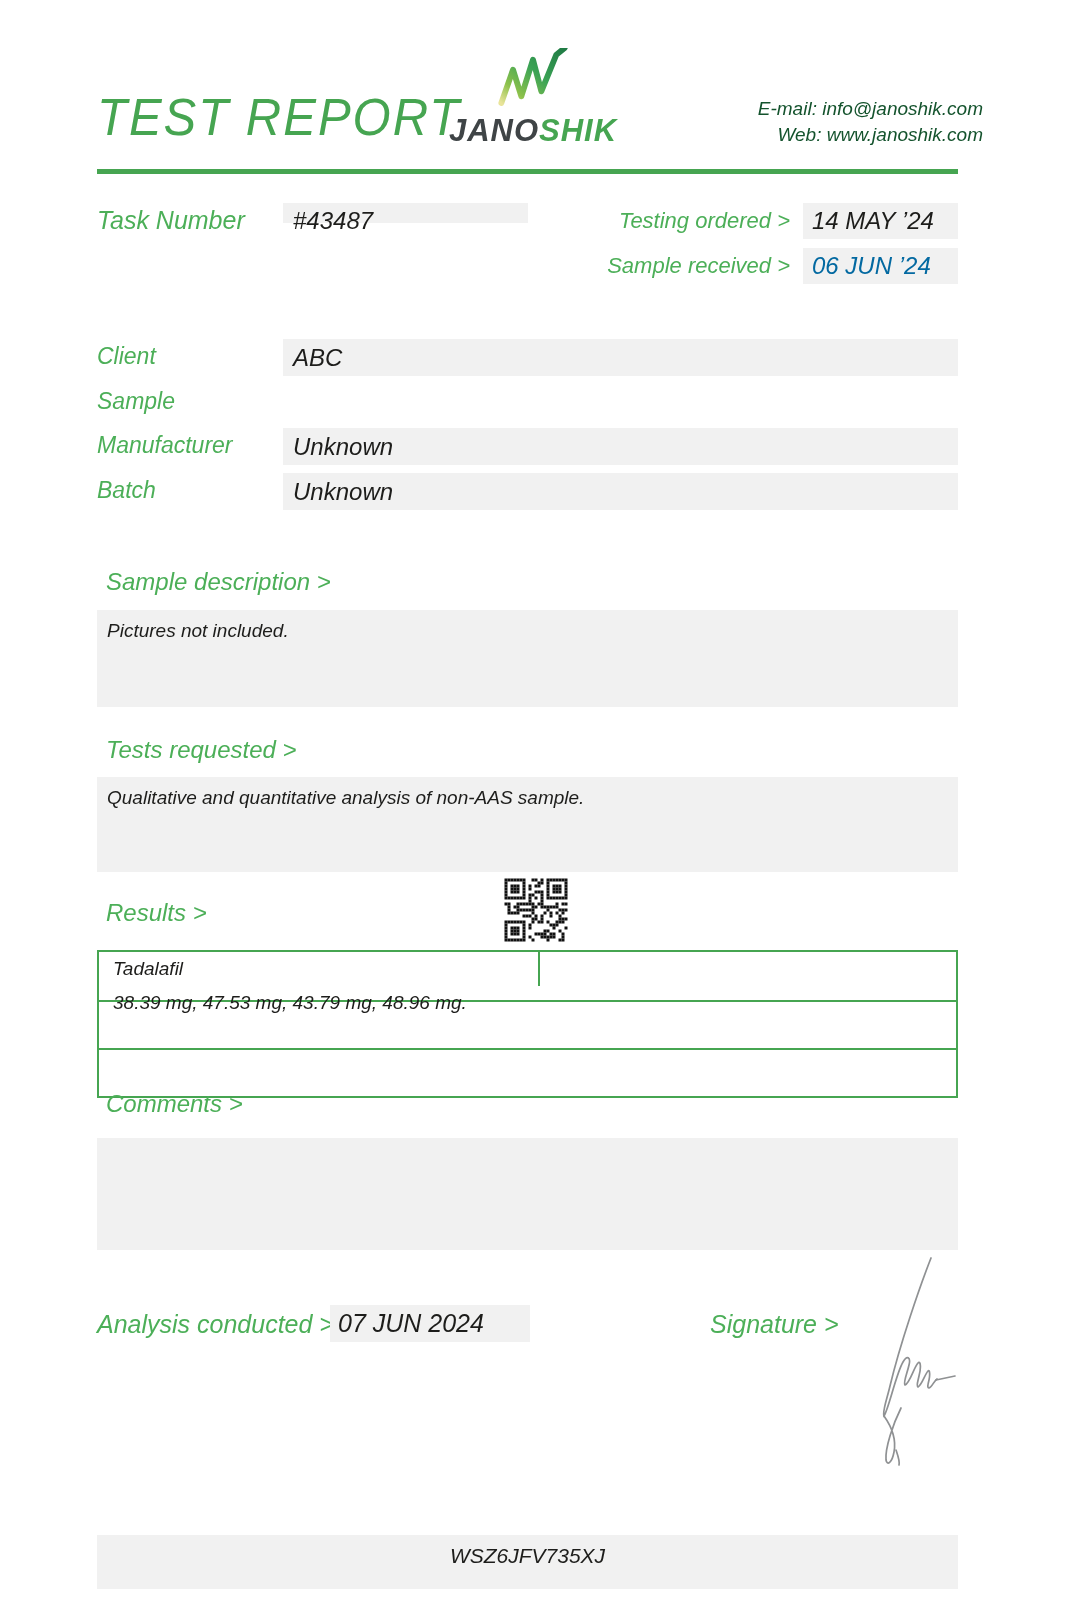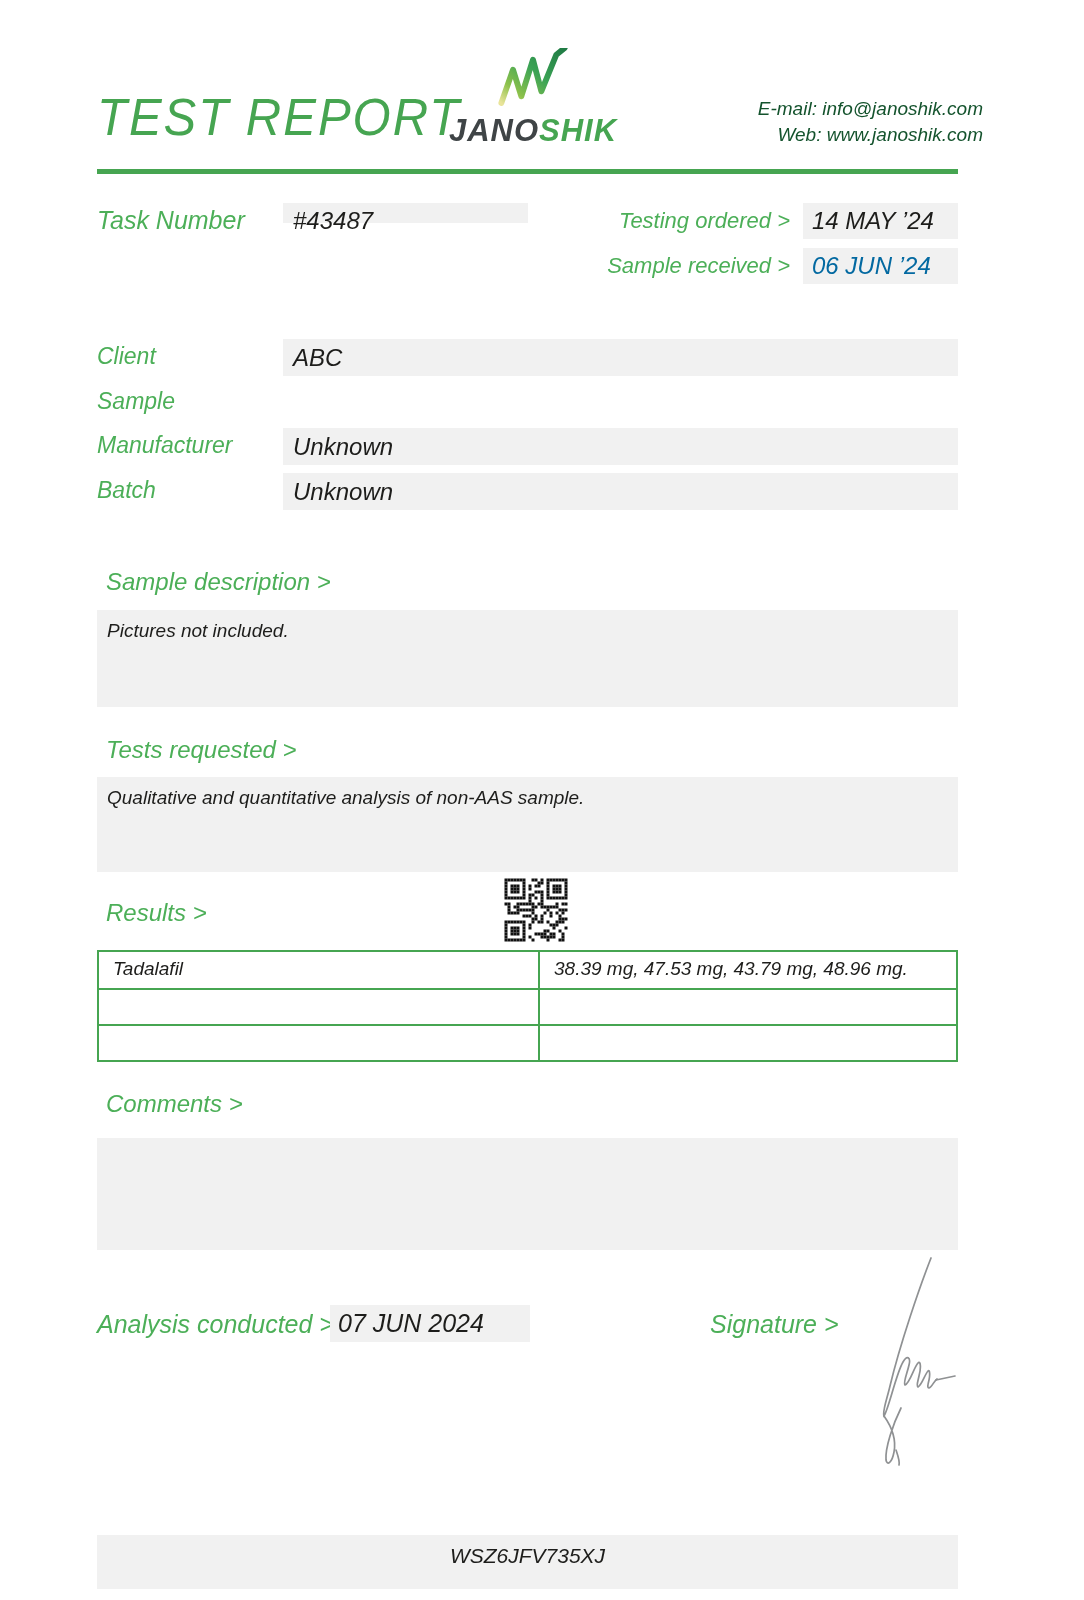--- a/index.html
+++ b/index.html
@@ -67,21 +67,21 @@
   }
 
   
   .qr { position:absolute; left:503px; top:877px; }
 
   
   .results-table {
     position:absolute; left:97px; top:950px; width:861px;
     border:2px solid #46a551;
   }
-  .results-row { display:flex; height:36px; border-top:2px solid #46a551; }
+  .results-row { display:flex; height:48px; border-top:2px solid #46a551;flex-direction:column; }
   .results-row:first-child { border-top:none; }
   .cell-name  { width:441px; border-right:2px solid #46a551;
                 font-size:19px; color:#1d1d1b; line-height:34px; padding-left:14px; }
   .cell-value { flex:1; font-size:19px; color:#1d1d1b; line-height:34px; padding-left:14px; }
 
   
   .analysis-label { position:absolute; left:97px; top:1310px; font-size:25px; }
   .analysis-box {
     position:absolute; left:330px; top:1305px; width:200px; height:37px;
     background:#f1f1f1; font-size:25px; color:#1d1d1b; line-height:37px; padding-left:8px;

